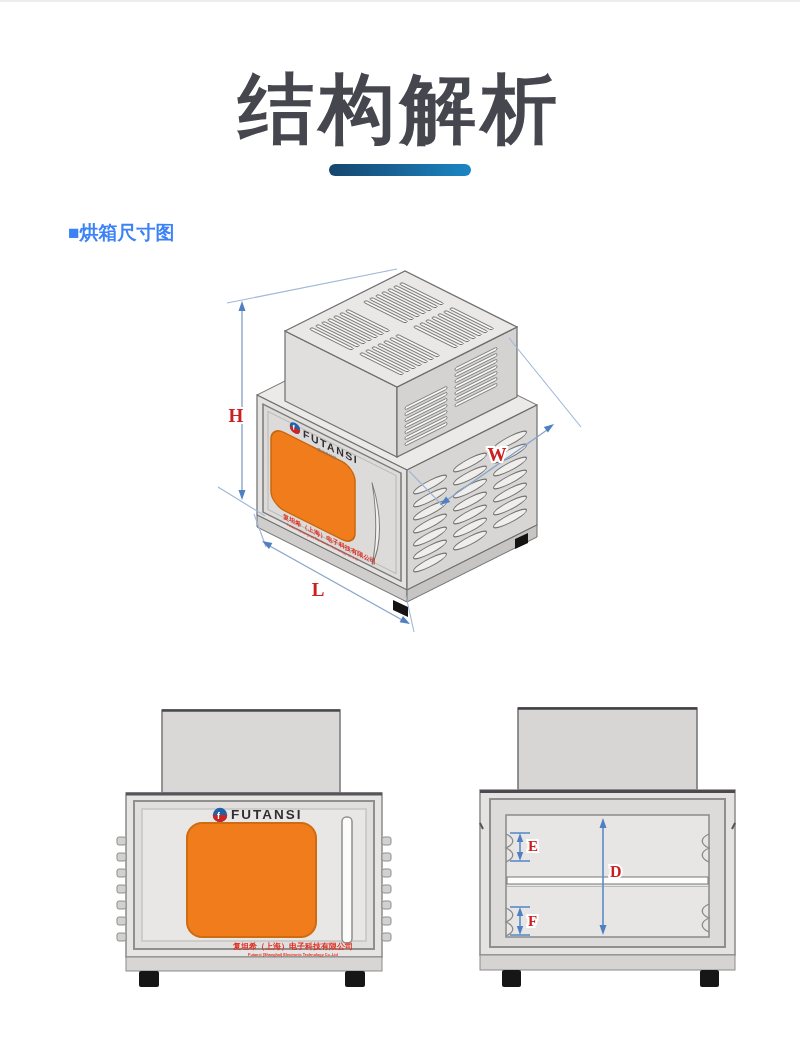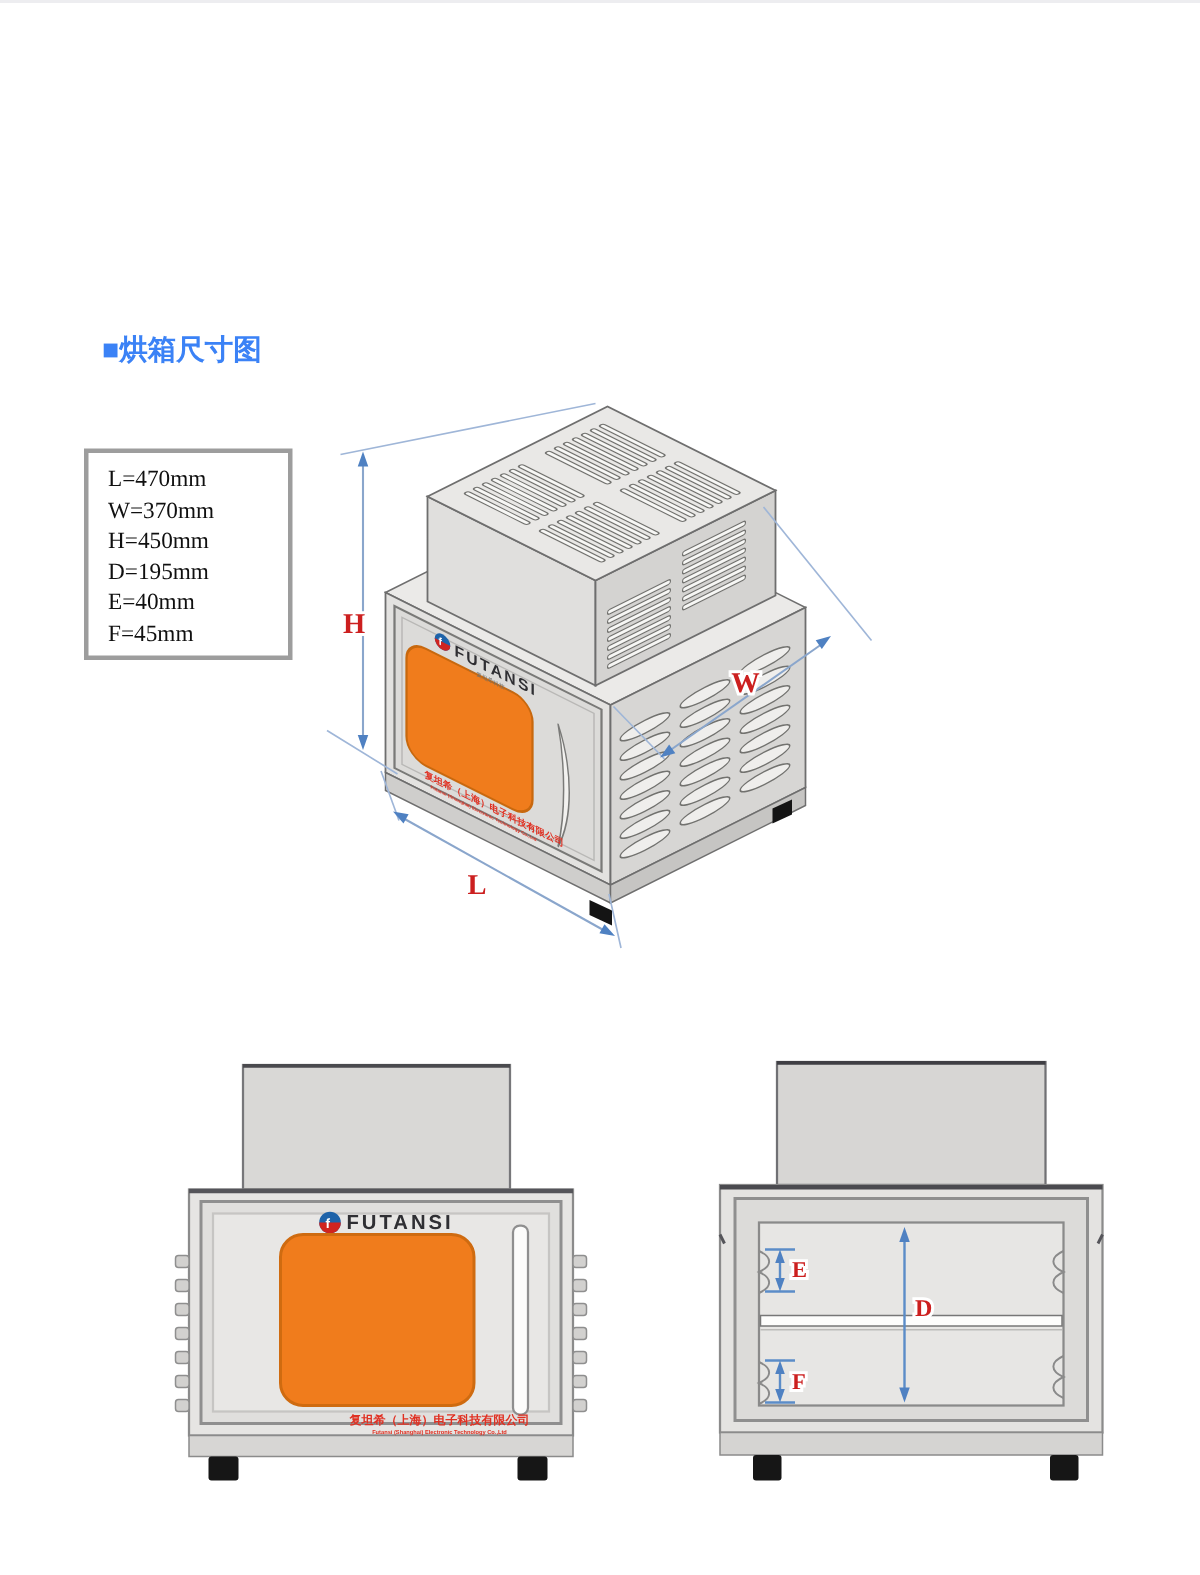--- a/index.html
+++ b/index.html
@@ -22,31 +22,27 @@
   .brandtext{font-weight:bold;fill:#2f2f33;}
   .redtext{fill:#e03022;font-weight:bold;}
 </style>
 </head>
 <body>
 
 <div class="page">
 
   <div class="top-rule"></div>
 
+  <div class="title-wrap">
+    <h1 class="main-title">结构解析</h1>
+    <div class="title-bar"></div>
+  </div>
 
   <div class="section-label">■烘箱尺寸图</div>
 
-  <div class="dims-box">
-    <div class="dim-line">L=470mm</div>
-    <div class="dim-line">W=370mm</div>
-    <div class="dim-line">H=450mm</div>
-    <div class="dim-line">D=195mm</div>
-    <div class="dim-line">E=40mm</div>
-    <div class="dim-line">F=45mm</div>
-  </div>
 
   <svg style="left:210px;top:255px" width="390" height="400" viewBox="0 0 390 400">
     <defs>
       <g id="slat7" fill="#f7f7f5" stroke="#72726f" stroke-width="0.8">
         <rect x="0" y="0" width="42" height="3" rx="1.5"></rect>
           <rect x="0" y="6" width="42" height="3" rx="1.5"></rect>
         <rect x="0" y="12" width="42" height="3" rx="1.5"></rect>
           <rect x="0" y="18" width="42" height="3" rx="1.5"></rect>
         <rect x="0" y="24" width="42" height="3" rx="1.5"></rect>
           <rect x="0" y="30" width="42" height="3" rx="1.5"></rect>

